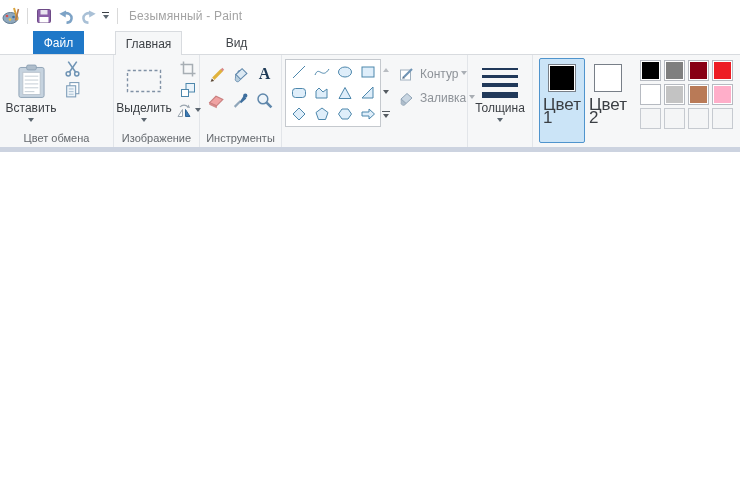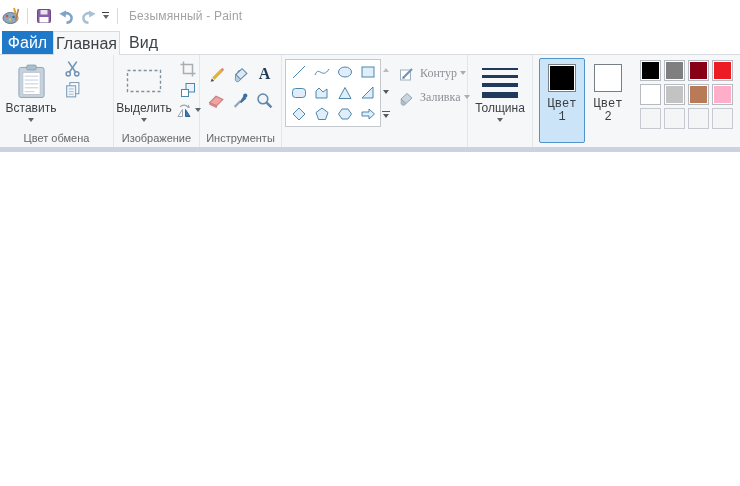--- a/index.html
+++ b/index.html
@@ -11,21 +11,21 @@
   .qat-btn { width:22px; height:22px; display:flex; align-items:center; justify-content:center; }
   .qat-sep { width:1px; height:16px; background:#d9d9d9; margin:0 5px; }
   .win-title { font-size:12px; color:#a3a3a3; margin-left:6px; letter-spacing:.2px; }
   .qat-caret-wrap { display:flex; flex-direction:column; align-items:center; gap:2px; margin:0 3px; }
   .qat-line { width:7px; height:1px; background:#3b3f44; }
 
   
   .tabrow { height:24px; background:#fff; display:flex; align-items:flex-end; padding-left:2px;
     border-bottom:1px solid #d8dbdf; position:relative; }
   .tab { height:23px; display:flex; align-items:center; justify-content:center;
-    font-size:16px; color:#3f4348; }
+    font-size:12px; color:#3f4348;margin-left:31px; }
   .tab-file { width:51px; background:#1f78c8; color:#fff; }
   .tab-home { width:67px; background:#f6f7f8; border:1px solid #d8dbdf; border-bottom:none;
     height:24px; margin-bottom:-1px; }
   .tab-view { width:47px; }
 
   
   .ribbon { height:92px; background:#f6f7f8; display:flex; }
   .rgroup { display:flex; flex-direction:column; border-right:1px solid #e2e5e9; padding-top:2px; }
   .rgroup:last-child { border-right:none; }
   .g-content { flex:1; display:flex; padding:1px 3px 0; }
@@ -60,31 +60,31 @@
   .shape-panel { width:98px; height:68px; background:#fff; border:1px solid #c5c9ce;
     display:grid; grid-template-columns:repeat(4,23px); grid-auto-rows:21px;
     align-items:center; justify-items:center; padding:1px; margin-top:1px; }
   .shape-cell { width:22px; height:20px; display:flex; align-items:center; justify-content:center; }
   .shape-scroll { width:15px; display:flex; flex-direction:column; margin:1px 0 0 1px; }
   .sc-btn { height:22px; display:flex; flex-direction:column; align-items:center; justify-content:center; gap:2px; }
   .tri-up { width:0; height:0; border:3.5px solid transparent; border-bottom:4.5px solid #b9bdc2; border-top:none; }
   .tri-dn { width:0; height:0; border:3.5px solid transparent; border-top:4.5px solid #555b61; border-bottom:none; }
   .sc-line { width:8px; height:1px; background:#555b61; }
   .of-col { display:flex; flex-direction:column; margin-left:9px; padding-top:5px; }
-  .of-row { display:flex; align-items:center; height:21px; margin-bottom:3px;font-family:Liberation Serif, serif; }
+  .of-row { display:flex; align-items:center; height:21px; margin-bottom:3px; }
   .of-row .oflabel { font-size:12px; color:#8d9298; margin-left:5px; }
 
   
   .thick-lines { display:flex; flex-direction:column; gap:5px; width:36px; padding-top:4px; }
   .thick-lines div { background:#21395a; width:100%; }
 
   
   .colorbtn { width:46px; }
   .cswatch { width:28px; height:28px; border:1px solid #787f88; box-shadow:inset 0 0 0 1px #fff; }
-  .clabel2 { font-size:12px; color:#3b3f44; line-height:13px; text-align:center; margin-top:3px;font-family:Liberation Mono, monospace; }
+  .clabel2 { font-size:17px; color:#3b3f44; line-height:13px; text-align:left; margin-top:3px; }
   .palette { display:grid; grid-template-columns:repeat(4,21px); grid-auto-rows:21px;
     gap:3px; margin:2px 0 0 9px; }
   .swatch { width:21px; height:21px; border:1px solid #b6bac1; box-shadow:inset 0 0 0 1px #fff; }
   .swatch.empty { background:#f4f5f6; border-color:#c6cad0; box-shadow:none; }
 
   
   .ribbon-edge { height:5px; background:#ccd3e0; }
   .canvas { height:338px; background:#fff; }
 
   svg { display:block; }

